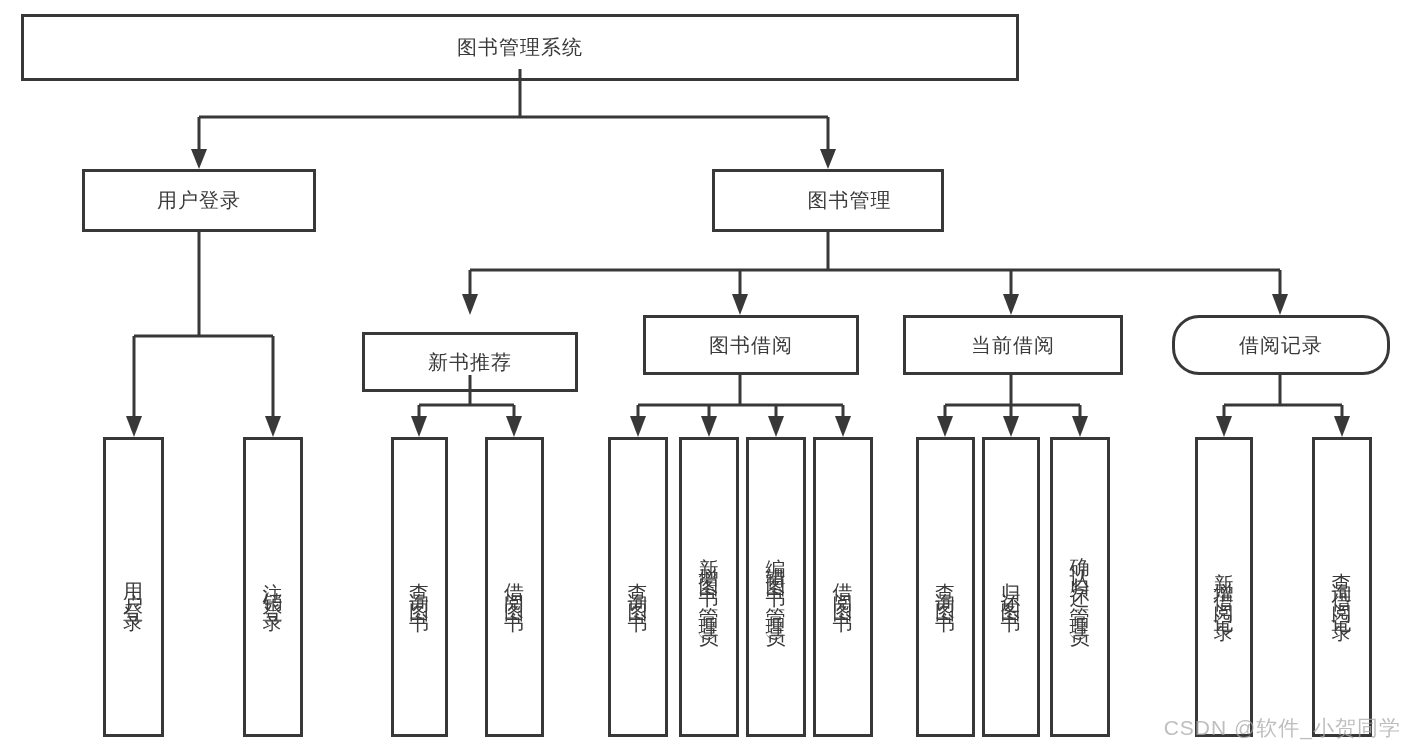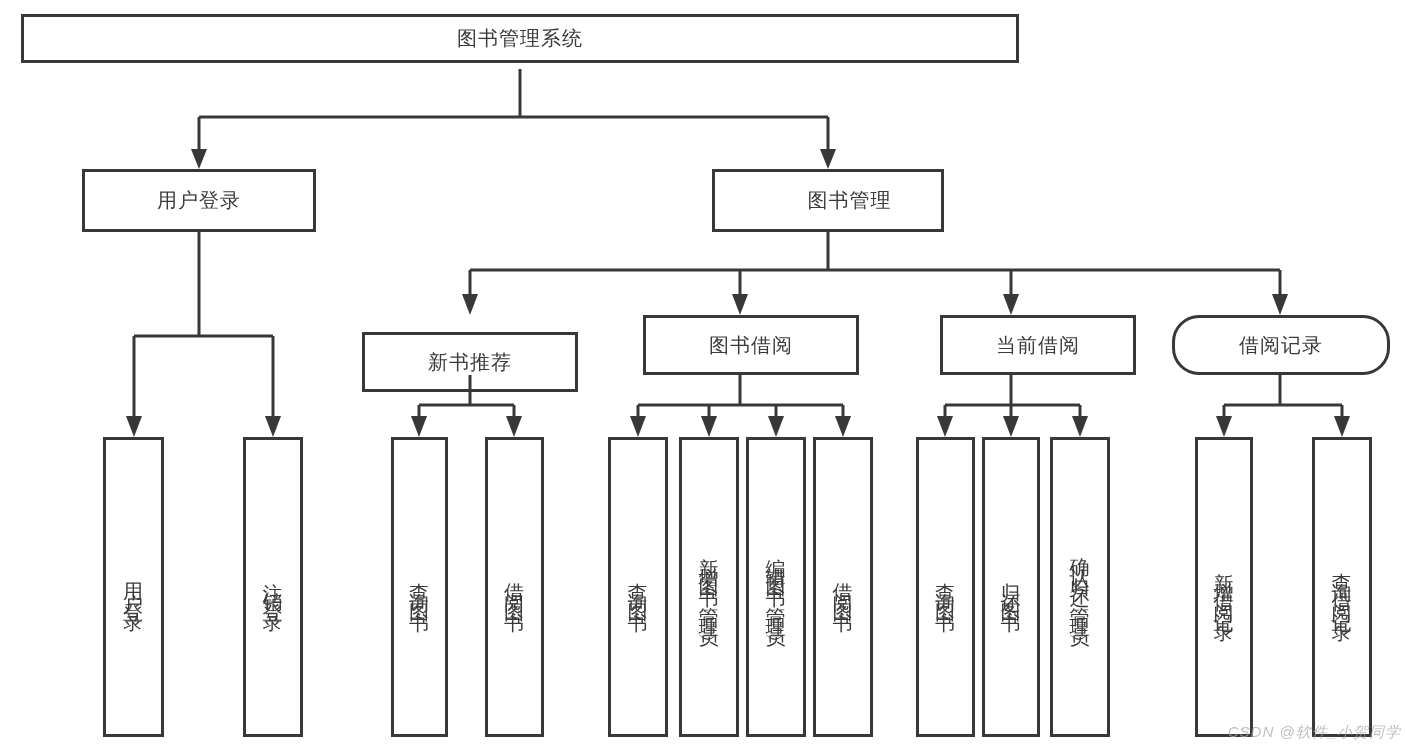--- a/index.html
+++ b/index.html
@@ -30,26 +30,25 @@
     letter-spacing: 10px;
     line-height: 1;
     white-space: nowrap;
   }
 
   .watermark {
     position: absolute;
     right: 4px;
     bottom: 5px;
     z-index: 1;
-    font-size: 15px;
+    font-size: 21px;
     color: #a9a9a9;
     letter-spacing: 1px;
     z-index: 4;
     opacity: 0.75;
-    font-style: italic;
   }
 </style>
 </head>
 <body>
 
 <div class="canvas">
 
   <svg class="lines" viewBox="0 0 1405 747" xmlns="http://www.w3.org/2000/svg">
     <g stroke="#383838" stroke-width="3" fill="none">
 
@@ -83,38 +82,38 @@
       <path d="M768 416 L784 416 L776 437 Z"></path>
       <path d="M835 416 L851 416 L843 437 Z"></path>
       <path d="M937 416 L953 416 L945 437 Z"></path>
       <path d="M1003 416 L1019 416 L1011 437 Z"></path>
       <path d="M1072 416 L1088 416 L1080 437 Z"></path>
       <path d="M1216 416 L1232 416 L1224 437 Z"></path>
       <path d="M1334 416 L1350 416 L1342 437 Z"></path>
     </g>
   </svg>
 
-  <div class="box" style="left:21px; top:14px; width:998px; height:49px;">
+  <div class="box" style="left:21px; top:14px; width:998px; height:67px;">
     <span>图书管理系统</span>
   </div>
 
   <div class="box" style="left:82px; top:169px; width:234px; height:63px;">
     <span>用户登录</span>
   </div>
   <div class="box" style="left:712px; top:169px; width:232px; height:63px;padding-left:43px;">
     <span>图书管理</span>
   </div>
 
   <div class="box" style="left:362px; top:332px; width:216px; height:60px;">
     <span>新书推荐</span>
   </div>
   <div class="box" style="left:632px; top:315px; width:216px; height:60px;margin-left:11px;">
     <span>图书借阅</span>
   </div>
-  <div class="box" style="left:940px; top:315px; width:196px; height:60px;">
+  <div class="box" style="left:903px; top:315px; width:220px; height:60px;">
     <span>当前借阅</span>
   </div>
   <div class="box" style="left:1172px; top:315px; width:218px; height:60px;border-radius:27px;">
     <span>借阅记录</span>
   </div>
 
   <div class="box leaf" style="left:103px; top:437px; width:61px; height:300px;">
     <span class="vtext">用户登录</span>
   </div>
   <div class="box leaf" style="left:243px; top:437px; width:60px; height:300px;">

